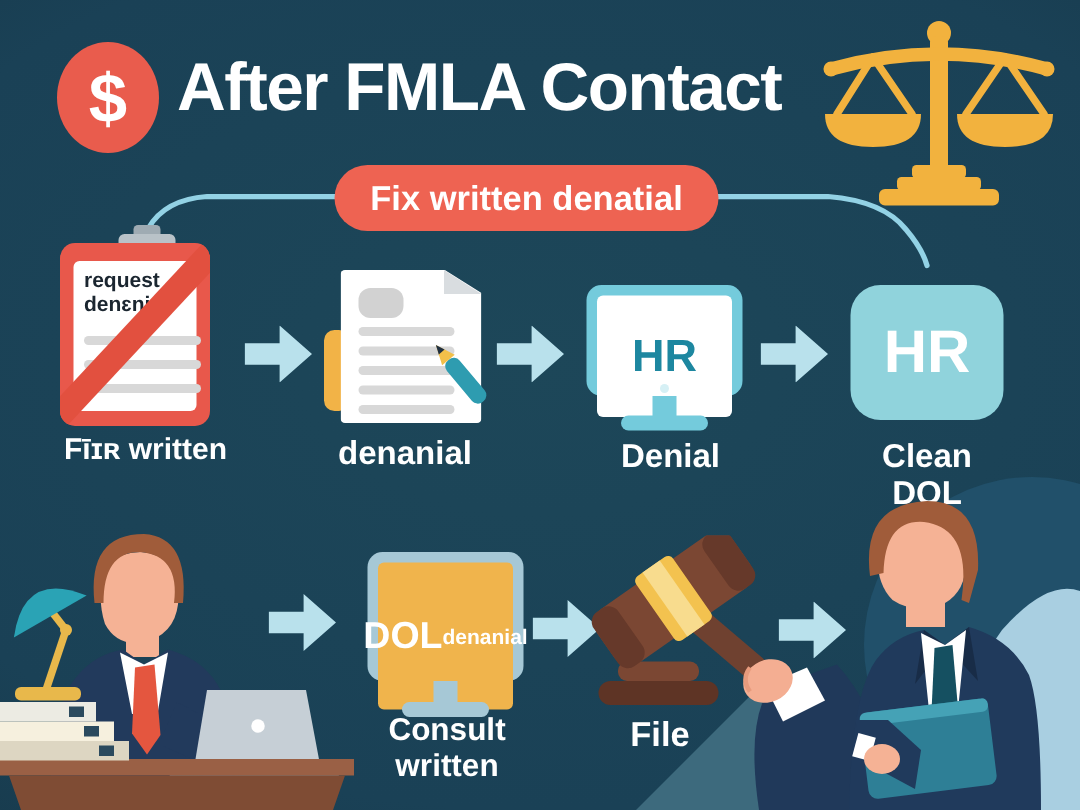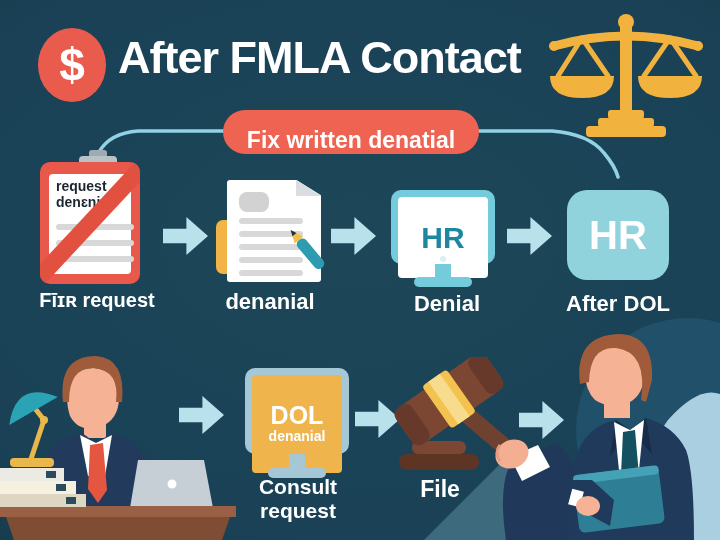--- a/index.html
+++ b/index.html
@@ -13,21 +13,21 @@
 
   
   .dollar-badge{left:38px; top:28px; width:68px; height:74px; border-radius:50%;
     background:#e95c4d; display:flex; align-items:center; justify-content:center;}
   .dollar-badge span{color:#fff; font-size:46px; font-weight:bold;}
   .title{left:118px; top:32px; color:#ffffff; font-size:45px; font-weight:bold; letter-spacing:-1px; margin:0;}
   .scales{left:542px; top:12px;}
 
   
   .pill{left:223px; top:110px; width:256px; height:44px; border-radius:22px; background:#ee6352;
-    display:flex; align-items:flex-end; justify-content:center;}
+    display:flex; align-items:center; justify-content:center;}
   .pill span{color:#fff; font-size:23px; font-weight:bold;}
 
   
   .arrow{width:45px; height:38px; background:#b9e1ec;
     clip-path:polygon(0 31%, 52% 31%, 52% 0%, 100% 50%, 52% 100%, 52% 69%, 0 69%);}
   .a1{left:163px; top:217px;} .a2{left:331px; top:217px;} .a3{left:507px; top:217px;}
   .a4{left:179px; top:396px;} .a5{left:355px; top:400px;} .a6{left:519px; top:401px;}
 
   
   .step-label{color:#fff; font-weight:bold; text-align:center; line-height:1.15;}
@@ -74,21 +74,21 @@
 
   
   .hr-badge{left:567px; top:190px; width:102px; height:90px; border-radius:20px; background:#90d3dc;
     display:flex; align-items:center; justify-content:center;}
   .hr-badge span{color:#fff; font-size:40px; font-weight:bold;}
 
   
   .dolmon{left:245px; top:368px; width:104px; height:112px;}
   .dolmon-frame{left:0; top:0; width:104px; height:86px; background:#a6c8d6; border-radius:10px;}
   .dolmon-screen{left:7px; top:7px; right:7px; bottom:7px; background:#f0b44c; border-radius:4px;
-    display:flex; flex-direction:column; align-items:center; justify-content:center;}
+    display:flex; flex-direction:row; align-items:center; justify-content:center;}
   .dolmon-screen .l1{color:#fff; font-size:25px; font-weight:bold; line-height:1;}
   .dolmon-screen .l2{color:#fff; font-size:14px; font-weight:bold; line-height:1.2;}
   .dolmon-neck{left:44px; top:86px; width:16px; height:14px; background:#a6c8d6;}
   .dolmon-base{left:23px; top:100px; width:58px; height:10px; border-radius:5px; background:#a6c8d6;}
 
   .left-man{left:0; top:350px;}
   .gavel{left:382px; top:357px;}
   .right-man{left:540px; top:330px;}
   .bg-shapes,.connectors{left:0; top:0;}
 </style>
@@ -143,21 +143,21 @@
         <div>request</div>
         <div>denɛnial</div>
       </div>
       <div class="abs clip-line cl1"></div>
       <div class="abs clip-line cl2"></div>
       <div class="abs clip-line cl3"></div>
       <div class="abs slash"></div>
     </div>
   </div>
   <div class="abs step-label lab1">
-    <div>Fīɪʀ request</div>
+    <div>Fīɪʀ written</div>
   </div>
 
   <div class="abs arrow a1"></div>
 
   <div class="abs docs">
     <div class="abs doc-tab"></div>
     <div class="abs doc-sheet"></div>
     <div class="abs doc-fold"></div>
     <div class="abs doc-blob"></div>
     <div class="abs doc-line dl1"></div>
@@ -186,21 +186,21 @@
     <div class="abs mon-neck"></div>
     <div class="abs mon-base"></div>
   </div>
   <div class="abs step-label lab3">Denial</div>
 
   <div class="abs arrow a3"></div>
 
   <div class="abs hr-badge">
     <span>HR</span>
   </div>
-  <div class="abs step-label lab4">After DOL</div>
+  <div class="abs step-label lab4">Clean DOL</div>
 
   <svg class="abs left-man" width="240" height="190" viewBox="0 0 240 190">
     <path d="M67 46 Q67 18 94 18 Q119 20 119 47 Q119 70 100 77 Q79 83 70 66 Q67 57 67 46 Z" fill="#f5b295"></path>
     <path d="M63 52 Q58 6 96 6 Q126 8 122 52 L116 52 Q120 20 93 18 Q69 18 69 52 Z" fill="#a05c3a"></path>
     <rect x="84" y="72" width="22" height="16" fill="#f5b295"></rect>
     <path d="M34 190 Q32 122 52 100 Q64 86 82 83 L96 93 L112 83 Q138 90 148 112 Q157 134 159 162 L159 175 L118 162 L112 190 Z" fill="#223a5c"></path>
     <path d="M80 85 L96 93 L112 85 L105 126 L88 126 Z" fill="#ffffff"></path>
     <path d="M90 95 L103 93 L107 140 L98 153 L88 139 Z" fill="#e4563f"></path>
     <path d="M118 118 Q152 136 170 150 L158 168 Q118 152 106 146 Z" fill="#223a5c"></path>
     <ellipse cx="166" cy="157" rx="9" ry="8" fill="#f5b295"></ellipse>
@@ -230,21 +230,21 @@
 
   <div class="abs dolmon">
     <div class="abs dolmon-frame"></div>
     <div class="abs dolmon-screen">
       <span class="l1">DOL</span>
       <span class="l2">denanial</span>
     </div>
     <div class="abs dolmon-neck"></div>
     <div class="abs dolmon-base"></div>
   </div>
-  <div class="abs step-label lab5">Consult request</div>
+  <div class="abs step-label lab5">Consult written</div>
 
   <div class="abs arrow a5"></div>
   <div class="abs arrow a6"></div>
 
   <svg class="abs gavel" width="230" height="183" viewBox="0 0 230 183">
     <rect x="30" y="84" width="54" height="13" rx="6" fill="#7b4733"></rect>
     <rect x="17" y="97" width="80" height="16" rx="8" fill="#5e3425"></rect>
     <line x1="76" y1="50" x2="130" y2="96" stroke="#6f4130" stroke-width="17" stroke-linecap="round"></line>
     <g transform="rotate(-35 67 42)">
       <rect x="12" y="20" width="110" height="44" rx="12" fill="#7b4733"></rect>

